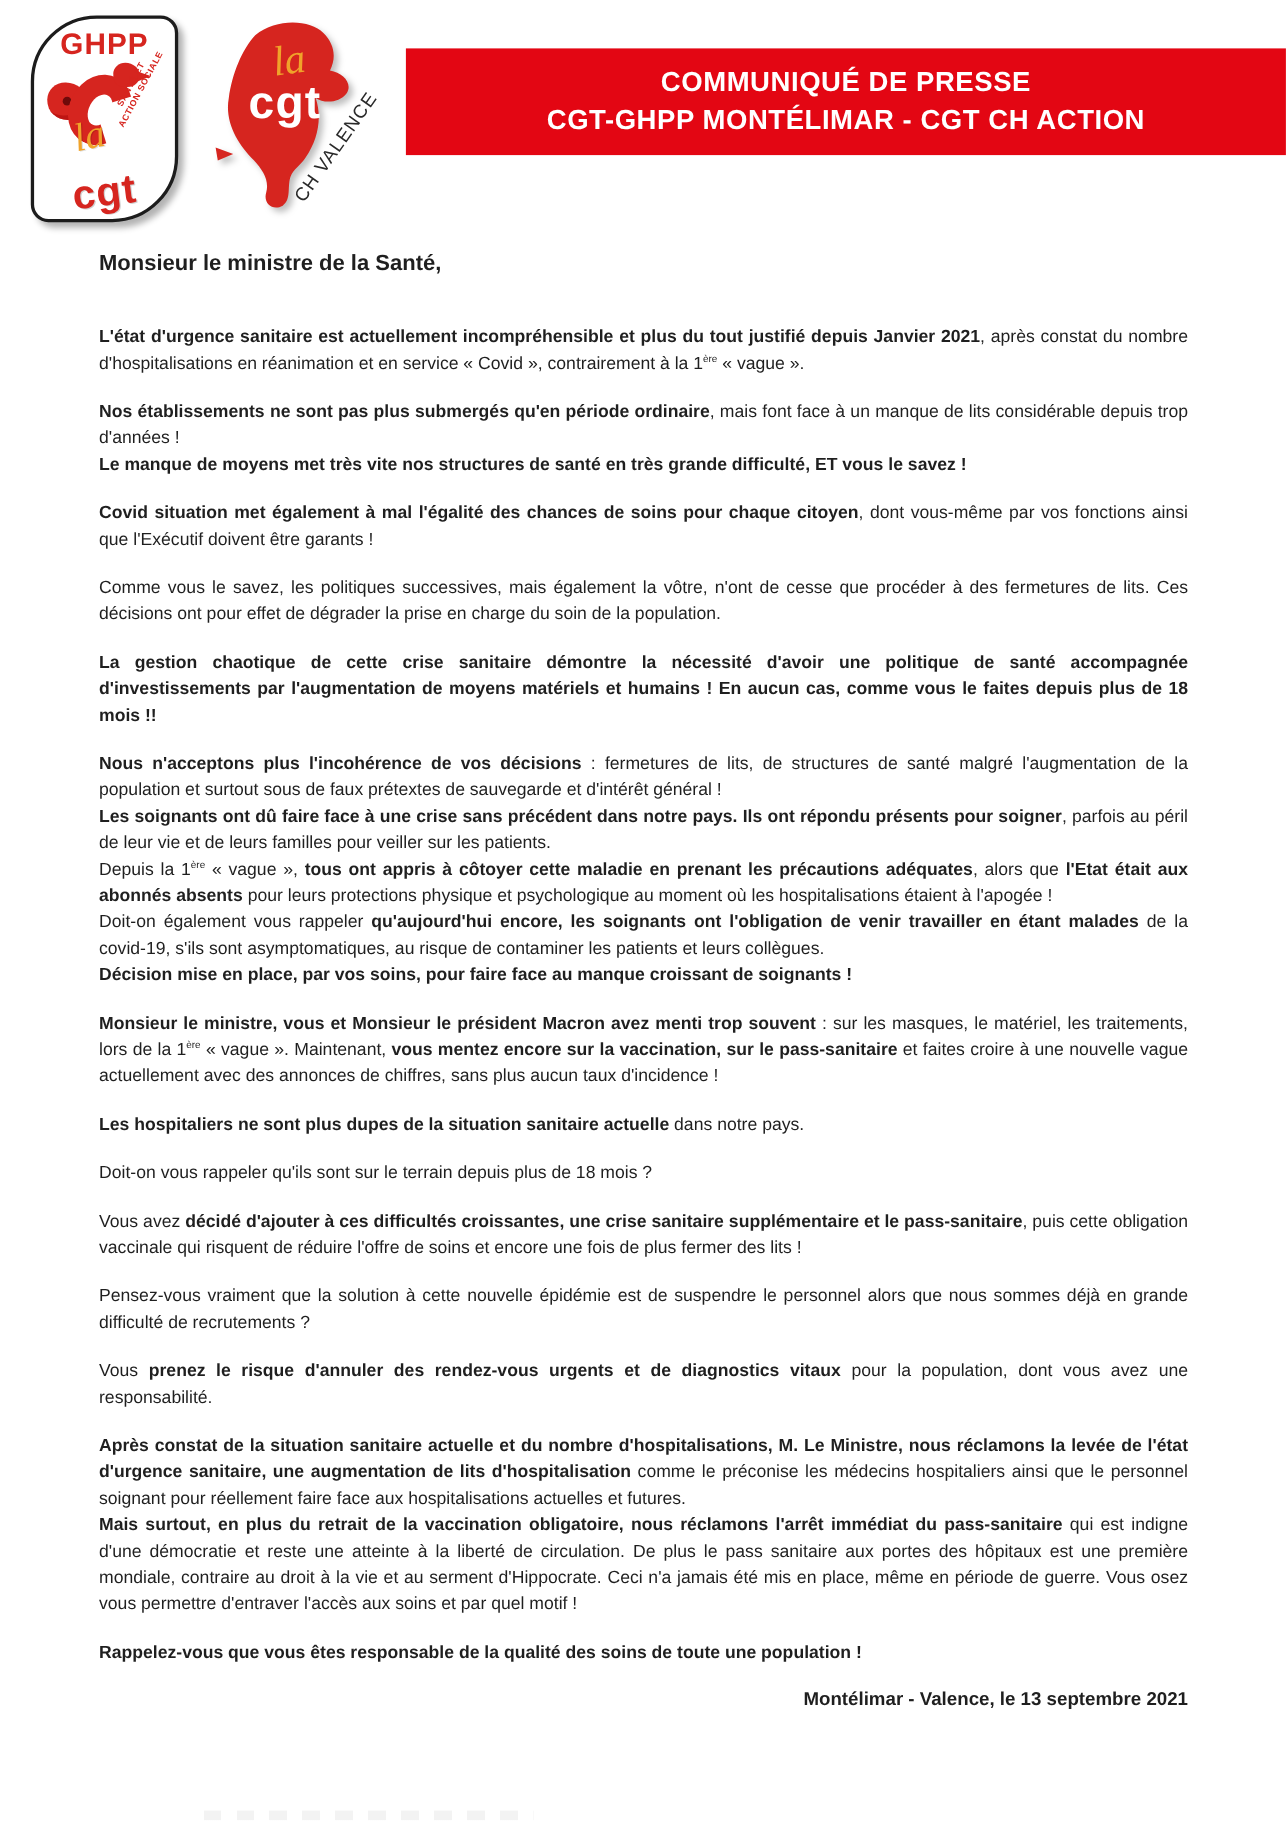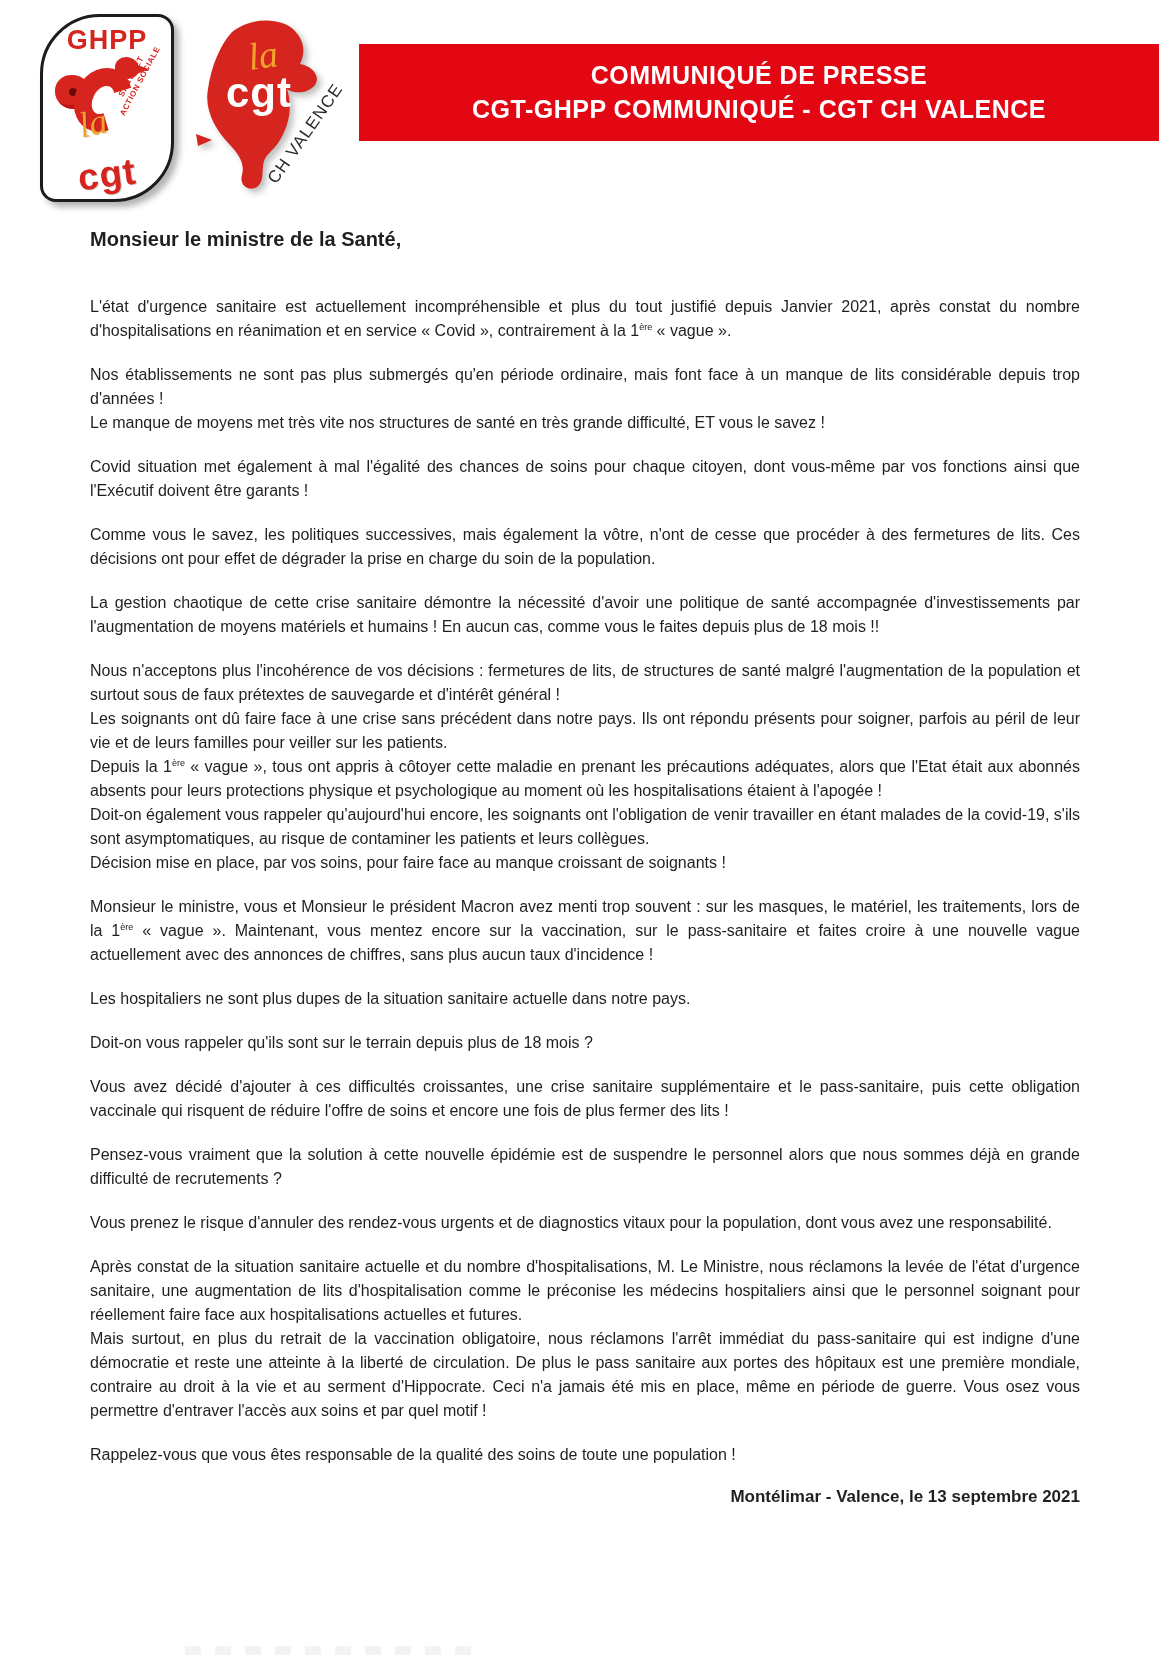--- a/index.html
+++ b/index.html
@@ -14,21 +14,21 @@
     position:relative;
     width:1170px;height:1655px;
     background:#fff;
     overflow:hidden;
     font-family:"Liberation Sans",sans-serif;
     color:var(--text);
   }
   
   .header{position:relative;height:214px;}
   .ghpp-logo{
-    position:absolute;left:40px;top:14px;width:134px;height:188px;
+    position:absolute;left:28px;top:14px;width:134px;height:188px;
     background:#fff;border:3px solid #1c1c1c;
     border-radius:60px 16px 60px 16px;
     box-shadow:5px 5px 6px rgba(0,0,0,.30);
   }
   .ghpp-title{
     position:absolute;top:8px;left:0;right:0;text-align:center;
     color:var(--logo-red);font-weight:bold;font-size:27px;letter-spacing:1px;
   }
   .ghpp-crescent{
     position:absolute;left:32px;top:50px;width:56px;height:66px;
@@ -86,33 +86,33 @@
     position:absolute;left:38px;top:58px;
     color:#fff;font-weight:bold;font-size:42px;line-height:1;letter-spacing:1px;
   }
   .val-caption{
     position:absolute;left:84px;top:158px;
     color:#2a2a2a;font-size:17px;letter-spacing:1px;white-space:nowrap;
     transform:rotate(-55deg);transform-origin:left center;
   }
   
   .banner{
-    position:absolute;left:359px;top:44px;width:800px;height:97px;
+    position:absolute;left:369px;top:44px;width:800px;height:97px;
     background:var(--banner-red);
     display:flex;flex-direction:column;justify-content:center;align-items:center;gap:5px;
   }
   .banner-line{color:#fff;font-weight:bold;font-size:25px;letter-spacing:.5px;white-space:nowrap;}
   
   .content{padding:0 90px;margin-top:14px;}
   .salutation{font-size:20px;font-weight:bold;margin:0 0 44px;}
   .para{
     font-size:16px;line-height:24px;margin:0 0 20px;
     text-align:justify;
   }
-  .para .b{font-weight:normal;}
+  .para .b{font-weight:bold;}
   .para sup{font-size:9px;line-height:0;vertical-align:super;}
   .date-line{
     text-align:right;font-weight:bold;font-size:17px;margin-top:14px;
   }
   
   .artifact{
     position:absolute;left:185px;bottom:0;width:300px;height:9px;
     background:repeating-linear-gradient(90deg,#f3f3f3 0 16px,transparent 16px 30px);
   }
 </style>
@@ -150,21 +150,21 @@
           C 23 53 32 31 44 18 Z"></path>
         <path fill="var(--logo-red)" d="M 8 120 L 24 126 L 10 132 Z"></path>
       </svg>
       <div class="val-la">la</div>
       <div class="val-cgt">cgt</div>
       <div class="val-caption">CH VALENCE</div>
     </div>
 
     <div class="banner">
       <div class="banner-line">COMMUNIQUÉ DE PRESSE</div>
-      <div class="banner-line">CGT-GHPP COMMUNIQUÉ  -  CGT CH VALENCE</div>
+      <div class="banner-line">CGT-GHPP MONTÉLIMAR  -  CGT CH ACTION</div>
     </div>
 
   </div>
 
   <div class="content">
     <p class="salutation">Monsieur le ministre de la Santé,</p>
     <div>
         <p class="para"><span class="b">L'état d'urgence sanitaire est actuellement incompréhensible et plus du tout justifié depuis Janvier 2021</span><span>, après constat du nombre d'hospitalisations en réanimation et en service « Covid », contrairement à la 1</span><sup>ère</sup><span> « vague ».</span></p>
         <p class="para"><span class="b">Nos établissements ne sont pas plus submergés qu'en période ordinaire</span><span>, mais font face à un manque de lits considérable depuis trop d'années !</span><br><span class="b">Le manque de moyens met très vite nos structures de santé en très grande difficulté, ET vous le savez !</span></p>
         <p class="para"><span class="b">Covid situation met également à mal l'égalité des chances de soins pour chaque citoyen</span><span>, dont vous-même par vos fonctions ainsi que l'Exécutif doivent être garants !</span></p>

